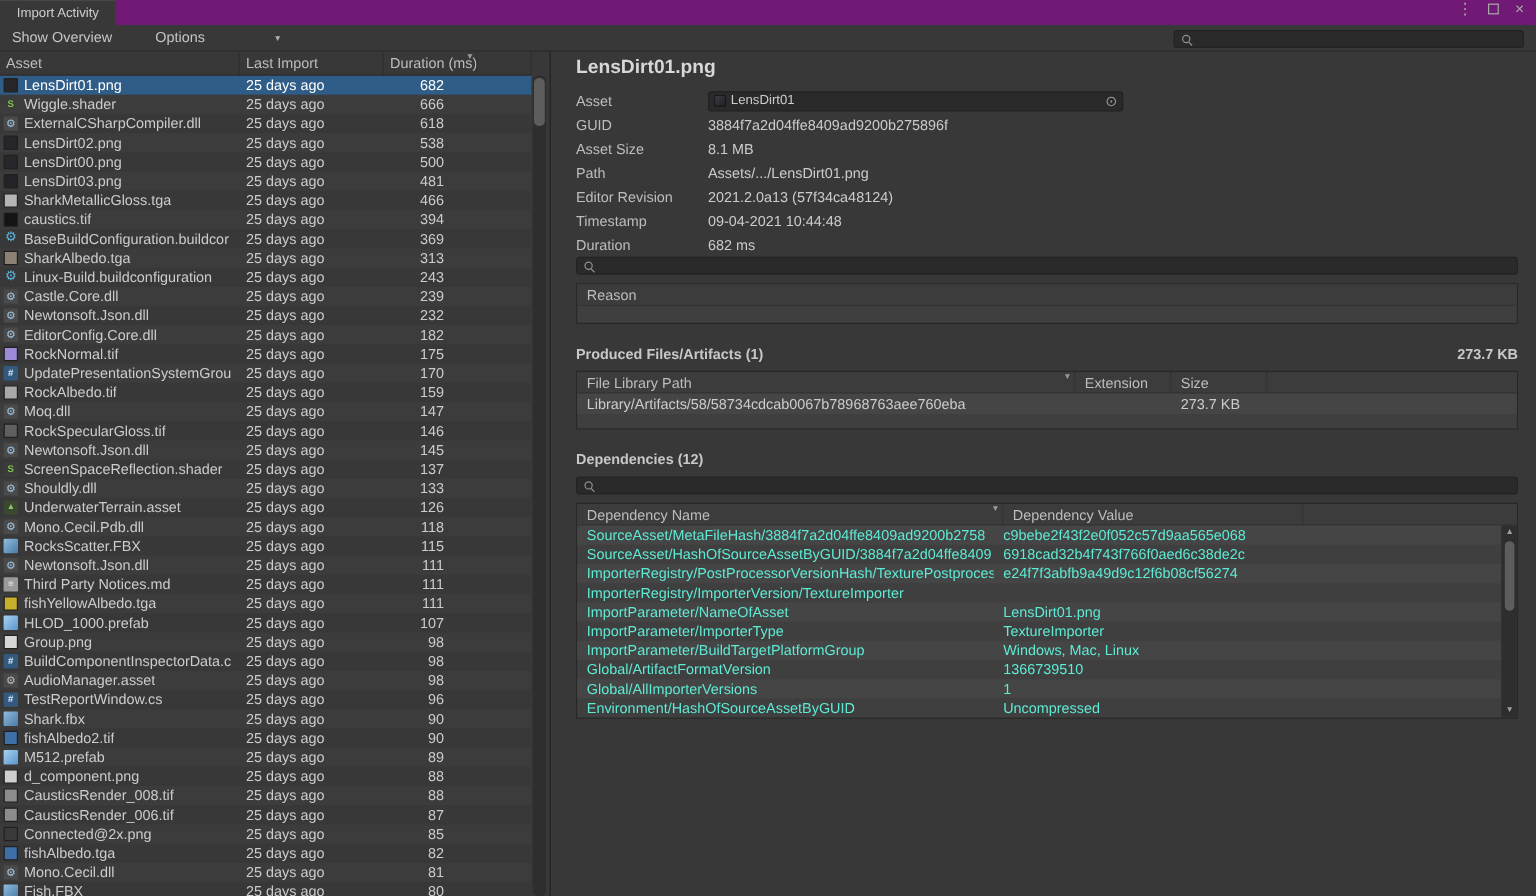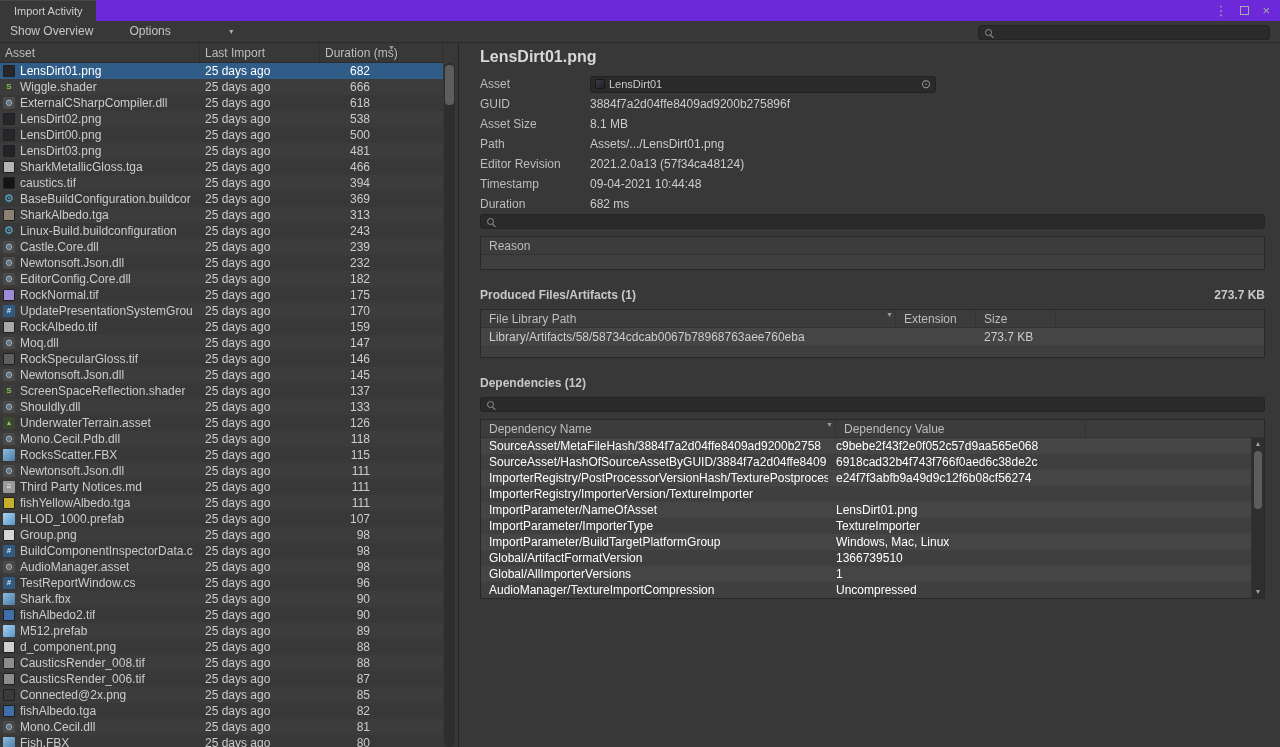--- a/index.html
+++ b/index.html
@@ -1,21 +1,21 @@
 <!DOCTYPE html>
 <html><head>
 <meta charset="utf-8">
 <style>
   *{margin:0;padding:0;box-sizing:border-box}
   html,body{width:1280px;height:747px;overflow:hidden;background:#383838;
     font-family:"Liberation Sans",sans-serif;color:#c8c8c8}
   .window{width:100%;height:100%;display:flex;flex-direction:column}
 
   
-  .titlebar{height:21px;flex:0 0 21px;background:#6d28d9;display:flex;align-items:center}
+  .titlebar{height:21px;flex:0 0 21px;background:#701a75;display:flex;align-items:flex-start}
   .tab{background:#383838;padding:0 14px;font-size:11px;line-height:20px;color:#cfcfcf;border-top:1px solid #464646}
   .win-controls{margin-left:auto;display:flex;align-items:center;gap:13px;padding-right:10px;color:#ababab;font-size:13px}
   .wc-box{width:9px;height:9px;border:1px solid #ababab;display:inline-block}
 
   
   .toolbar{height:22px;flex:0 0 22px;background:#383838;border-bottom:1px solid #2b2b2b;
     display:flex;align-items:center;position:relative;font-size:12px;color:#c6c6c6}
   .tb-btn{padding:0 10px;line-height:21px}
   .tb-dd{display:flex;align-items:flex-start;padding:0 8px;line-height:21px;margin-left:18px;min-width:120px;justify-content:space-between}
   .caret{font-size:8px;color:#b0b0b0;margin-left:40px}
@@ -86,21 +86,21 @@
   .lite{background:#454545}
   .msg{background:#434343}
   .rcell{overflow:hidden;white-space:nowrap;padding-left:8px}
   .a-path{flex:0 0 415px}
   .a-ext{flex:0 0 80px}
   .a-size{flex:0 0 80px}
   .rempty{height:14px}
   .rempty-s{height:12px}
   .dbody{display:flex}
   .dep-list{flex:1;min-width:0}
-  .drow{height:16px;display:flex;align-items:center;font-size:12px;color:#ffffff}
+  .drow{height:16px;display:flex;align-items:center;font-size:12px;color:#5eead4}
   .d-name{flex:0 0 347px}
   .d-val{flex:1}
   .dh-name{flex:0 0 355px}
   .dh-val{flex:0 0 250px}
   .dh-corner{flex:0 0 13px;border-right:none}
   .dscroll{flex:0 0 13px;position:relative;background:#2e2e2e;border-left:1px solid #333}
   .darrow{position:absolute;left:0;right:0;text-align:center;font-size:7px;color:#9f9f9f;line-height:10px}
   .darrow.up{top:1px}
   .darrow.down{bottom:1px}
   .dthumb{position:absolute;top:13px;left:2px;width:8px;height:58px;background:#5d5d5d;border-radius:4px}
@@ -657,21 +657,21 @@
               </div>
               <div class="drow">
                 <div class="rcell d-name">Global/ArtifactFormatVersion</div>
                 <div class="rcell d-val">1366739510</div>
               </div>
               <div class="drow lite">
                 <div class="rcell d-name">Global/AllImporterVersions</div>
                 <div class="rcell d-val">1</div>
               </div>
               <div class="drow">
-                <div class="rcell d-name">AudioManager/TextureImportCompression</div>
+                <div class="rcell d-name">Environment/HashOfSourceAssetByGUID</div>
                 <div class="rcell d-val">Uncompressed</div>
               </div>
             </div>
           <div class="dscroll">
             <div class="darrow up">▲</div>
             <div class="dthumb"></div>
             <div class="darrow down">▼</div>
           </div>
         </div>
       </div>

